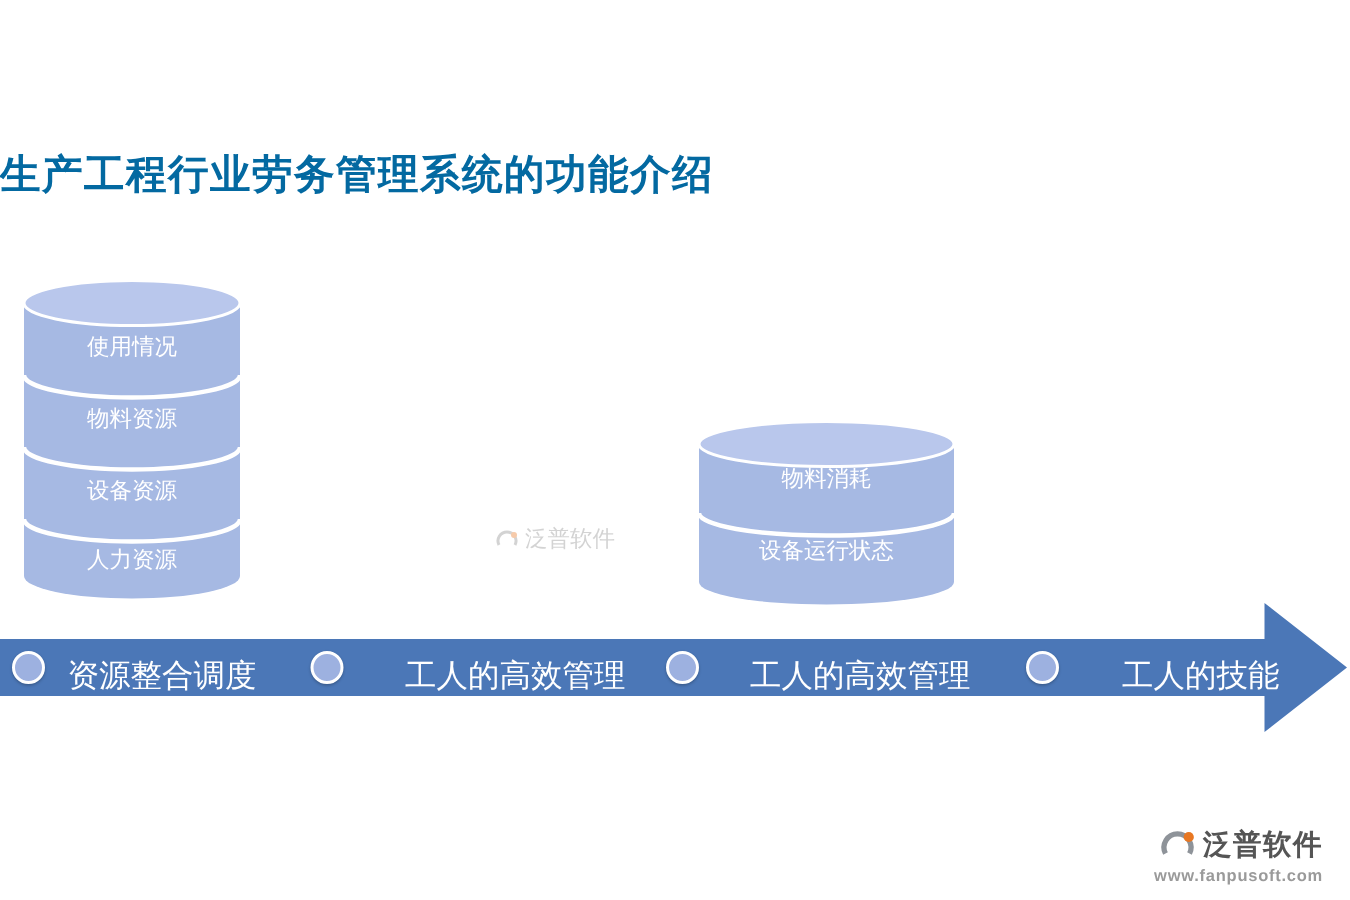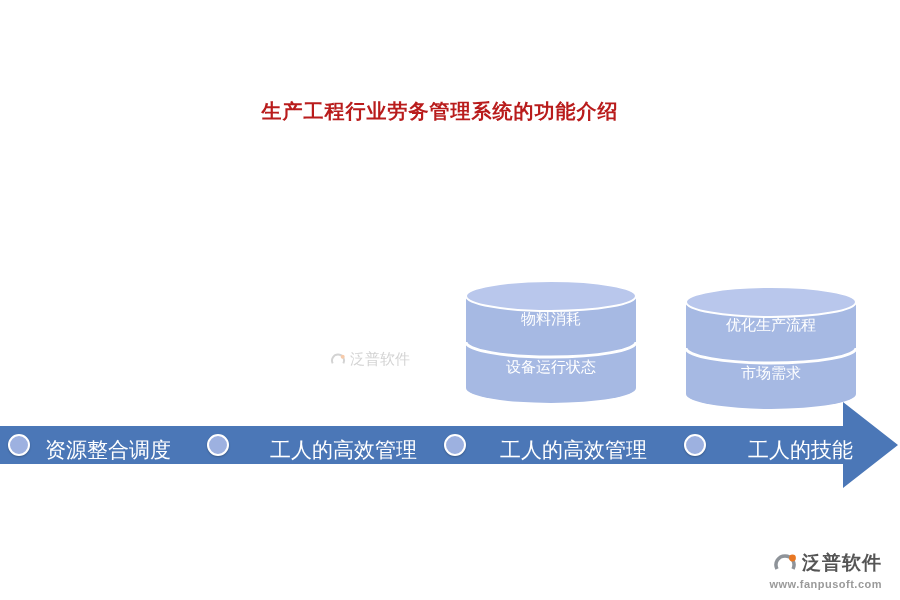--- a/index.html
+++ b/index.html
@@ -1,21 +1,21 @@
 <!DOCTYPE html>
 <html><head>
 <meta charset="utf-8">
 <style>
   html,body{margin:0;padding:0;background:#ffffff;}
   body{font-family:"Liberation Sans","DejaVu Sans",sans-serif;}
   #canvas{position:relative;width:900px;height:600px;background:#ffffff;overflow:hidden;}
 
   .page-title{
-    position:absolute;left:0;top:98px;width:880px;text-align:center;
-    color:#b91c1c;font-size:20px;font-weight:bold;letter-spacing:1px;
+    position:absolute;left:0;top:98px;width:880px;text-align:left;
+    color:#0369a1;font-size:27px;font-weight:bold;letter-spacing:1px;
   }
 
   .stack{position:absolute;}
   .stack svg{display:block;}
   svg text.seg-label{
     fill:#ffffff;font-size:15px;
     font-family:"Liberation Sans","DejaVu Sans",sans-serif;
   }
 
   .arrow-wrap{position:absolute;left:0;top:400px;width:900px;height:92px;}
@@ -41,41 +41,45 @@
   .brand-name{color:#555555;font-size:19px;font-weight:bold;letter-spacing:1px;}
   .brand-url{color:#9a9a9a;font-size:11px;margin-top:2px;letter-spacing:0.5px;font-weight:bold;}
 </style>
 </head>
 <body>
 
 <div id="canvas">
 
   <div class="page-title">生产工程行业劳务管理系统的功能介绍</div>
 
+  <div class="stack" style="left:15px;top:186px;">
+    <svg width="146" height="214" viewBox="0 0 146 214">
+      <path d="M1,16 A72,15 0 0 1 145,16 L145,198 A72,15 0 0 1 1,198 Z" fill="#a6b9e3"></path>
+      <path d="M1,64 A72,15 0 0 0 145,64" stroke="#ffffff" stroke-width="3" fill="none"></path>
+      <path d="M1,112 A72,15 0 0 0 145,112" stroke="#ffffff" stroke-width="3" fill="none"></path>
+      <path d="M1,160 A72,15 0 0 0 145,160" stroke="#ffffff" stroke-width="3" fill="none"></path>
+      <ellipse cx="73" cy="16" rx="72" ry="15" fill="#b9c7ec" stroke="#ffffff" stroke-width="2"></ellipse>
+      <text class="seg-label" x="73" y="50" text-anchor="middle">使用情况</text>
+      <text class="seg-label" x="73" y="98" text-anchor="middle">物料资源</text>
+      <text class="seg-label" x="73" y="146" text-anchor="middle">设备资源</text>
+      <text class="seg-label" x="73" y="192" text-anchor="middle">人力资源</text>
+    </svg>
+  </div>
 
 
   <div class="stack" style="left:465px;top:280px;">
     <svg width="172" height="124" viewBox="0 0 172 124">
       <path d="M1,16 A85,15 0 0 1 171,16 L171,108 A85,15 0 0 1 1,108 Z" fill="#a6b9e3"></path>
       <path d="M1,62 A85,15 0 0 0 171,62" stroke="#ffffff" stroke-width="3" fill="none"></path>
       <ellipse cx="86" cy="16" rx="85" ry="15" fill="#b9c7ec" stroke="#ffffff" stroke-width="2"></ellipse>
       <text class="seg-label" x="86" y="44" text-anchor="middle">物料消耗</text>
       <text class="seg-label" x="86" y="92" text-anchor="middle">设备运行状态</text>
     </svg>
   </div>
 
-  <div class="stack" style="left:685px;top:286px;">
-    <svg width="172" height="124" viewBox="0 0 172 124">
-      <path d="M1,16 A85,15 0 0 1 171,16 L171,108 A85,15 0 0 1 1,108 Z" fill="#a6b9e3"></path>
-      <path d="M1,62 A85,15 0 0 0 171,62" stroke="#ffffff" stroke-width="3" fill="none"></path>
-      <ellipse cx="86" cy="16" rx="85" ry="15" fill="#b9c7ec" stroke="#ffffff" stroke-width="2"></ellipse>
-      <text class="seg-label" x="86" y="44" text-anchor="middle">优化生产流程</text>
-      <text class="seg-label" x="86" y="92" text-anchor="middle">市场需求</text>
-    </svg>
-  </div>
 
   <div class="arrow-wrap">
     <svg width="900" height="92" viewBox="0 0 900 92">
       <polygon points="0,26 843,26 843,2 898,45 843,88 843,64 0,64" fill="#4b77b7"></polygon>
     </svg>
   </div>
 
   <div class="step-dot" style="left:8px;"></div>
   <div class="step-dot" style="left:207px;"></div>
   <div class="step-dot" style="left:444px;"></div>

